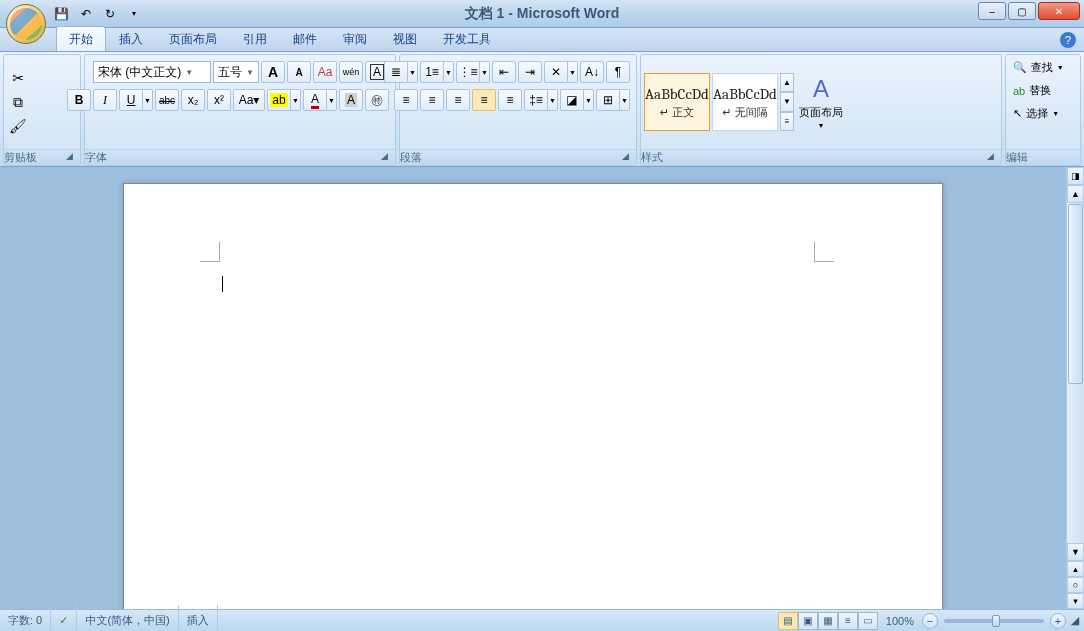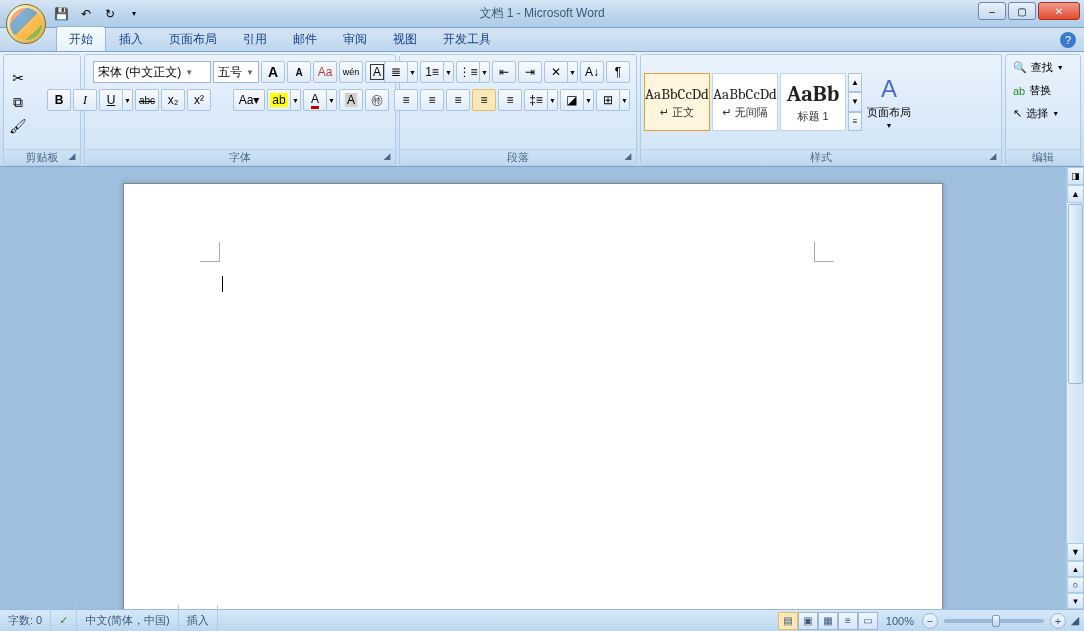--- a/index.html
+++ b/index.html
@@ -4,52 +4,52 @@
 <style>
 * { box-sizing: border-box; margin: 0; padding: 0; font-family: "Microsoft YaHei", "Segoe UI", Tahoma, sans-serif; }
 body { background: #9ebfde; width: 1084px; height: 631px; overflow: hidden; position: relative; }
 
 
 .titlebar { height: 28px; background: linear-gradient(to bottom, #d6e5f5 0%, #bfd6ed 50%, #aecce8 100%); display: flex; align-items: center; border-bottom: 1px solid #7ba4d0; position: relative; }
 .office-button { width: 40px; height: 40px; position: absolute; left: 6px; top: 4px; z-index: 10; background: radial-gradient(circle at 30% 30%, #fff, #f0e0a0 40%, #d0a030 100%); border-radius: 50%; border: 1px solid #8a6a20; display: flex; align-items: center; justify-content: center; font-size: 10px; font-weight: bold; color: #4a7a2a; }
 .office-button::before { content: ""; position: absolute; width: 32px; height: 32px; border-radius: 50%; background: linear-gradient(135deg, #ff8040 0%, #ff8040 25%, #4a90d0 25%, #4a90d0 50%, #ffb030 50%, #ffb030 75%, #6ab04a 75%); opacity: 0.7; }
 .qat { margin-left: 52px; display: flex; align-items: center; gap: 4px; height: 100%; }
 .qat-btn { width: 20px; height: 20px; display: flex; align-items: center; justify-content: center; font-size: 12px; cursor: pointer; }
-.title-text { position: absolute; left: 50%; transform: translateX(-50%); font-size: 12px; color: #3a5a7a; }
+.title-text { position: absolute; left: 50%; transform: translateX(-50%); font-size: 14px; color: #3a5a7a; font-weight: bold; }
 .win-controls { position: absolute; right: 4px; top: 2px; display: flex; gap: 2px; }
 .win-btn { width: 28px; height: 18px; border: 1px solid #6a8ab0; background: linear-gradient(to bottom, #e8f0fa, #c8daf0); border-radius: 3px; display: flex; align-items: center; justify-content: center; font-size: 10px; cursor: pointer; }
 .win-btn.close { background: linear-gradient(to bottom, #f09a8a, #e54a30); color: #fff; width: 42px; border-color: #a03020; }
 
 
 .tabs-row { height: 24px; background: linear-gradient(to bottom, #d6e5f5, #bfd6ed); display: flex; align-items: flex-end; padding-left: 56px; border-bottom: 1px solid #7ba4d0; position: relative; }
 .tab { padding: 4px 12px 3px; font-size: 12px; color: #15428b; cursor: pointer; border: 1px solid transparent; border-bottom: none; }
 .tab.active { background: linear-gradient(to bottom, #f5faff, #e8f2fc); border-color: #9ab8d8; border-top-left-radius: 3px; border-top-right-radius: 3px; }
 .help-icon { position: absolute; right: 8px; top: 4px; width: 16px; height: 16px; border-radius: 50%; background: #3a7ad0; color: #fff; font-size: 11px; display: flex; align-items: center; justify-content: center; cursor: pointer; }
 
 
 .ribbon { height: 115px; background: linear-gradient(to bottom, #e8f2fc 0%, #d4e6f7 60%, #c4dbf2 100%); display: flex; border-bottom: 1px solid #7ba4d0; padding: 2px 3px 0; gap: 3px; }
 .group { background: linear-gradient(to bottom, #eaf3fc, #d0e3f5); border: 1px solid #aecce8; border-radius: 3px; display: flex; flex-direction: column; position: relative; }
 .group-body { flex: 1; display: flex; padding: 3px; gap: 2px; }
-.group-label { height: 16px; font-size: 11px; color: #4a6a8a; text-align: center; background: linear-gradient(to bottom, #d0e3f5, #c0d8ee); border-top: 1px solid #b8d4ec; position: relative; }
+.group-label { height: 16px; font-size: 11px; color: #4a6a8a; text-align: left; background: linear-gradient(to bottom, #d0e3f5, #c0d8ee); border-top: 1px solid #b8d4ec; position: relative; }
 .group-launcher { position: absolute; right: 2px; top: 1px; width: 12px; height: 12px; font-size: 9px; color: #4a6a8a; cursor: pointer; }
 
 
 .paste-large { width: 40px; display: flex; flex-direction: column; align-items: center; justify-content: center; gap: 2px; border: 1px solid transparent; border-radius: 3px; cursor: pointer; }
 .paste-icon { width: 30px; height: 36px; background: linear-gradient(to bottom, #f0d080, #e0b050); border: 1px solid #b08020; border-radius: 3px; position: relative; }
 .paste-icon::before { content: ""; position: absolute; top: -4px; left: 8px; width: 14px; height: 8px; background: #a0a0a0; border-radius: 2px 2px 0 0; }
 .clip-col { display: flex; flex-direction: column; gap: 2px; justify-content: center; }
 .small-btn { width: 22px; height: 22px; display: flex; align-items: center; justify-content: center; cursor: pointer; border: 1px solid transparent; border-radius: 2px; font-size: 14px; }
 
 
 .font-row1 { display: flex; gap: 2px; align-items: center; }
 .font-row2 { display: flex; gap: 2px; align-items: center; margin-top: 4px; }
 .combo { height: 22px; background: #fff; border: 1px solid #9ab8d8; display: flex; align-items: center; padding: 0 2px 0 4px; font-size: 12px; }
 .combo-arrow { margin-left: 4px; font-size: 8px; color: #4a6a8a; }
 .rb { width: 24px; height: 22px; border: 1px solid #a8c4e0; background: linear-gradient(to bottom, #f8fbff, #e0ecf8); display: flex; align-items: center; justify-content: center; font-size: 12px; cursor: pointer; border-radius: 2px; }
-.rb.wide { width: 32px; margin-left: 20px; }
+.rb.wide { width: 32px; }
 .rb-split { display: flex; }
 .rb-split .rb { border-radius: 2px 0 0 2px; }
 .rb-split .rb-dd { width: 10px; height: 22px; border: 1px solid #a8c4e0; border-left: none; background: linear-gradient(to bottom, #f8fbff, #e0ecf8); font-size: 7px; display: flex; align-items: center; justify-content: center; cursor: pointer; border-radius: 0 2px 2px 0; }
 
 
 .style-gallery { display: flex; gap: 2px; }
 .style-item { width: 66px; height: 58px; background: #fff; border: 1px solid #c0d4ea; display: flex; flex-direction: column; align-items: center; justify-content: center; cursor: pointer; font-size: 11px; }
 .style-item.selected { border: 1px solid #e8a030; background: #fef5de; }
 .style-preview { font-family: Cambria, serif; font-size: 15px; color: #222; }
 .style-preview.big { font-size: 22px; font-weight: bold; }
@@ -254,24 +254,20 @@
     <div class="group-body" style="align-items:center;">
       <div class="style-gallery">
         <div class="style-item selected">
           <div class="style-preview">AaBbCcDd</div>
           <div class="style-name">↵ 正文</div>
         </div>
         <div class="style-item">
           <div class="style-preview">AaBbCcDd</div>
           <div class="style-name">↵ 无间隔</div>
         </div>
-        <div class="style-item">
-          <div class="style-preview big">AaBb</div>
-          <div class="style-name">标题 1</div>
-        </div>
         <div class="gallery-scroll">
           <div>▲</div>
           <div>▼</div>
           <div>≡</div>
         </div>
       </div>
       <div class="large-btn">
         <span style="font-size:24px;color:#4a6ad0;">A</span>
         <span>页面布局</span>
         <span style="font-size:7px;">▼</span>

